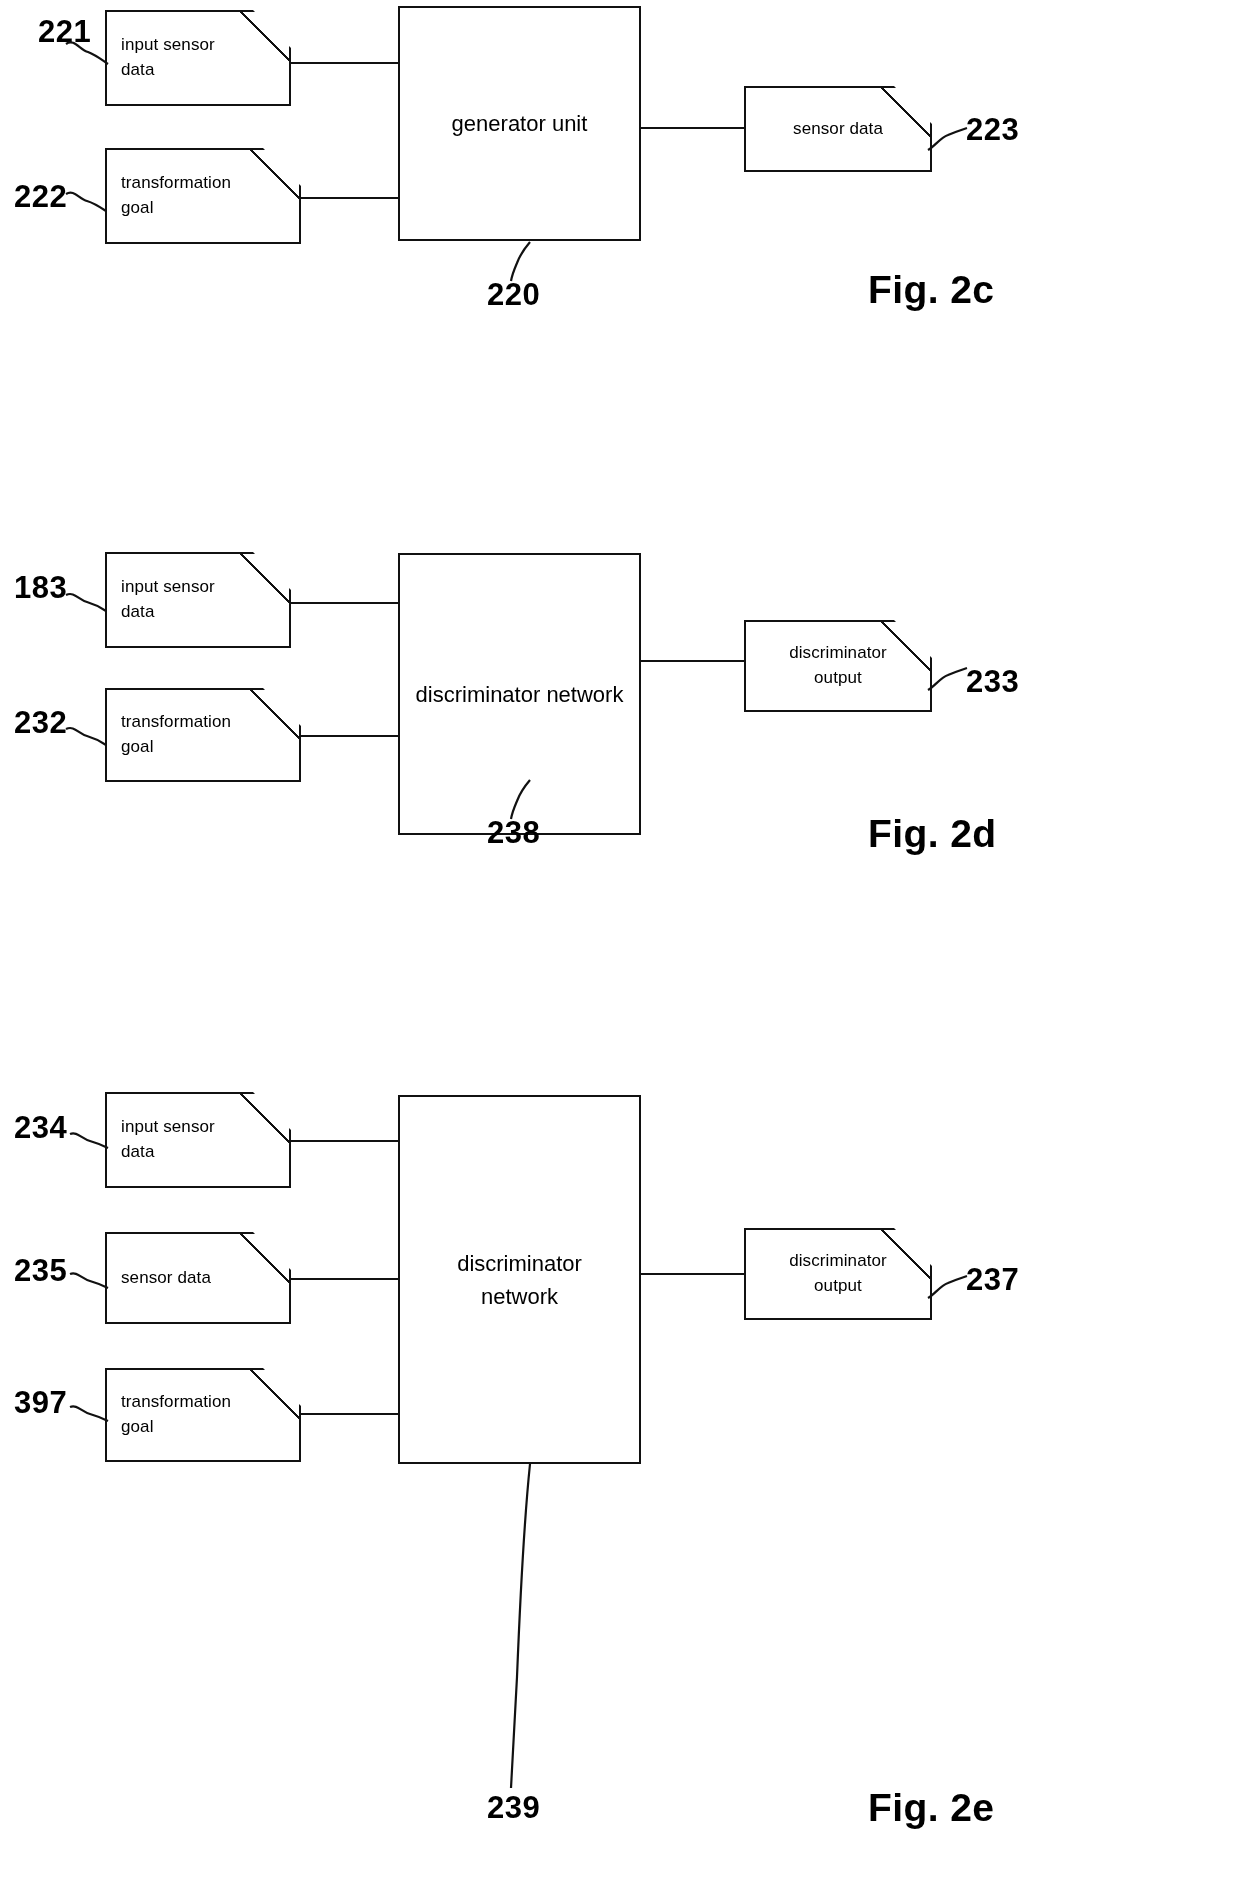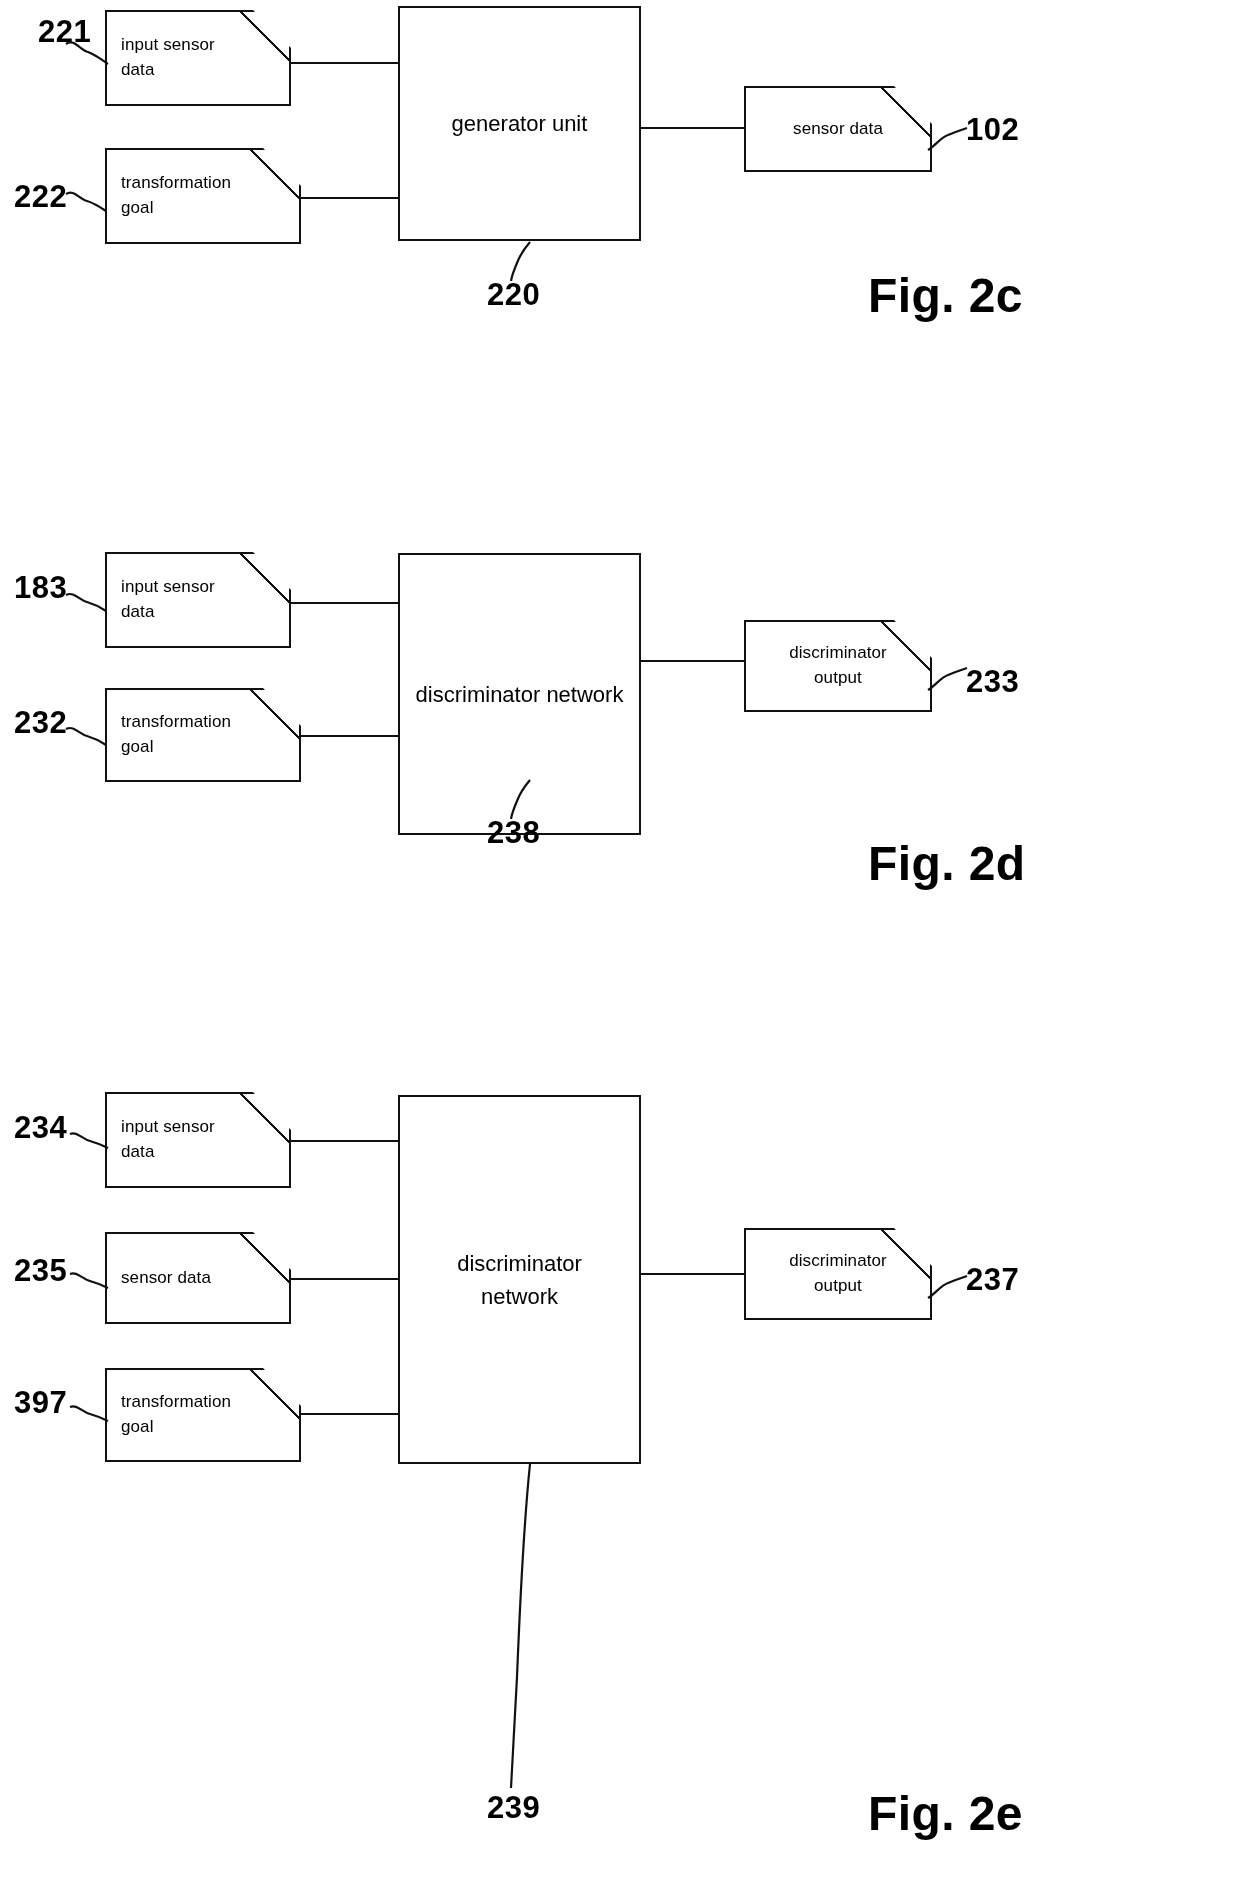--- a/index.html
+++ b/index.html
@@ -100,21 +100,21 @@
     position: absolute;
     pointer-events: none;
   }
   .leader svg { display: block; overflow: visible; }
   .leader path { fill: none; stroke: #111111; stroke-width: 2.2; }
 
   
   .caption {
     position: absolute;
     font-family: "Liberation Sans", sans-serif;
-    font-size: 48px;
+    font-size: 39px;
     font-weight: 700;
     letter-spacing: .4px;
     white-space: nowrap;
   }
 </style>
 </head>
 <body>
 
 <div class="figure">
 
@@ -157,21 +157,21 @@
       </svg>
   </div>
 
   <span class="ref" style="left:487px; top:277px;">220</span>
   <div class="leader" style="left:500px; top:241px;">
     <svg width="34" height="42" viewBox="0 0 34 42">
         <path d="M30 1 C 24 8, 20 14, 17 22 C 14 29, 12 34, 11 40"></path>
       </svg>
   </div>
 
-  <span class="ref" style="left:966px; top:112px;">102</span>
+  <span class="ref" style="left:966px; top:112px;">223</span>
   <div class="leader" style="left:926px; top:124px;">
     <svg width="44" height="30" viewBox="0 0 44 30">
         <path d="M2 26 C 9 22, 14 14, 22 11 C 29 8, 35 6, 41 4"></path>
       </svg>
   </div>
 
   <span class="caption" style="left:868px; top:268px;">Fig. 2c</span>
 </div>
 
 <div class="figure">
@@ -225,21 +225,21 @@
       </svg>
   </div>
 
   <span class="ref" style="left:966px; top:664px;">233</span>
   <div class="leader" style="left:926px; top:664px;">
     <svg width="44" height="30" viewBox="0 0 44 30">
         <path d="M2 26 C 9 22, 14 14, 22 11 C 29 8, 35 6, 41 4"></path>
       </svg>
   </div>
 
-  <span class="caption" style="left:868px; top:836px;text-align:center;">Fig. 2d</span>
+  <span class="caption" style="left:868px; top:812px;text-align:center;">Fig. 2d</span>
 </div>
 
 <div class="figure">
 
   <div class="doc-box" style="left:105px; top:1092px; width:186px; height:96px;">
     <div class="doc-label">
       <span>input sensor</span><br>
       <span>data</span>
     </div>
   </div>

